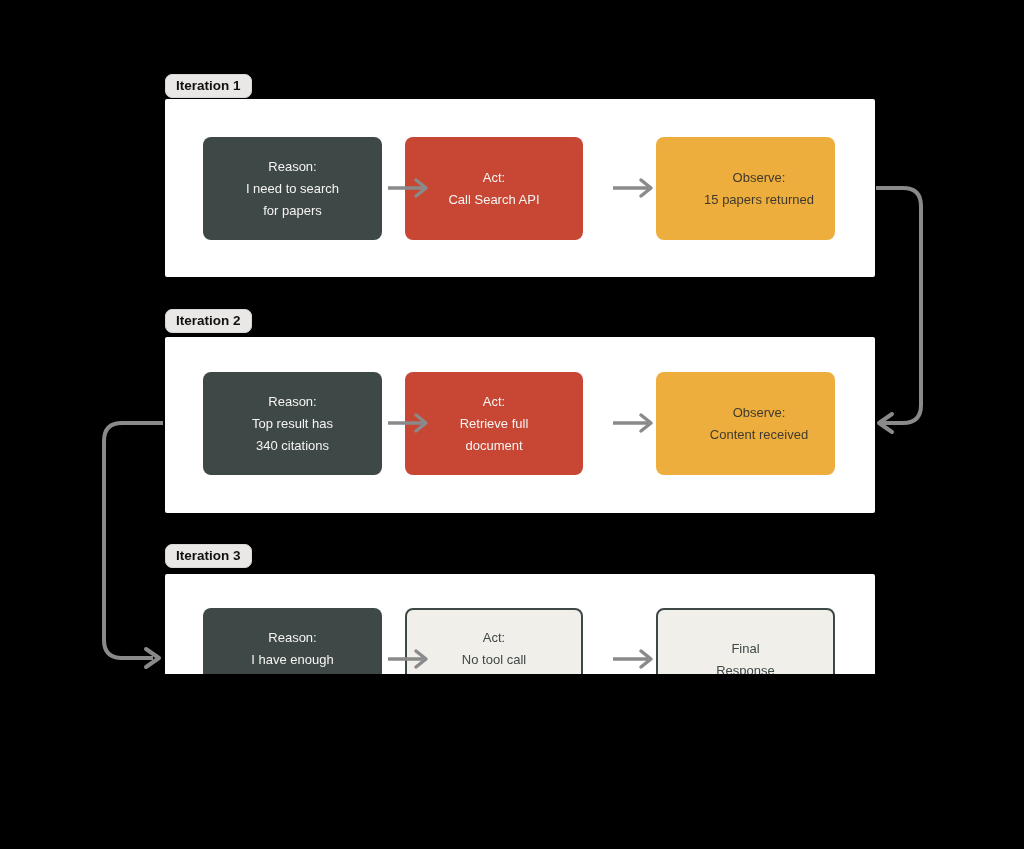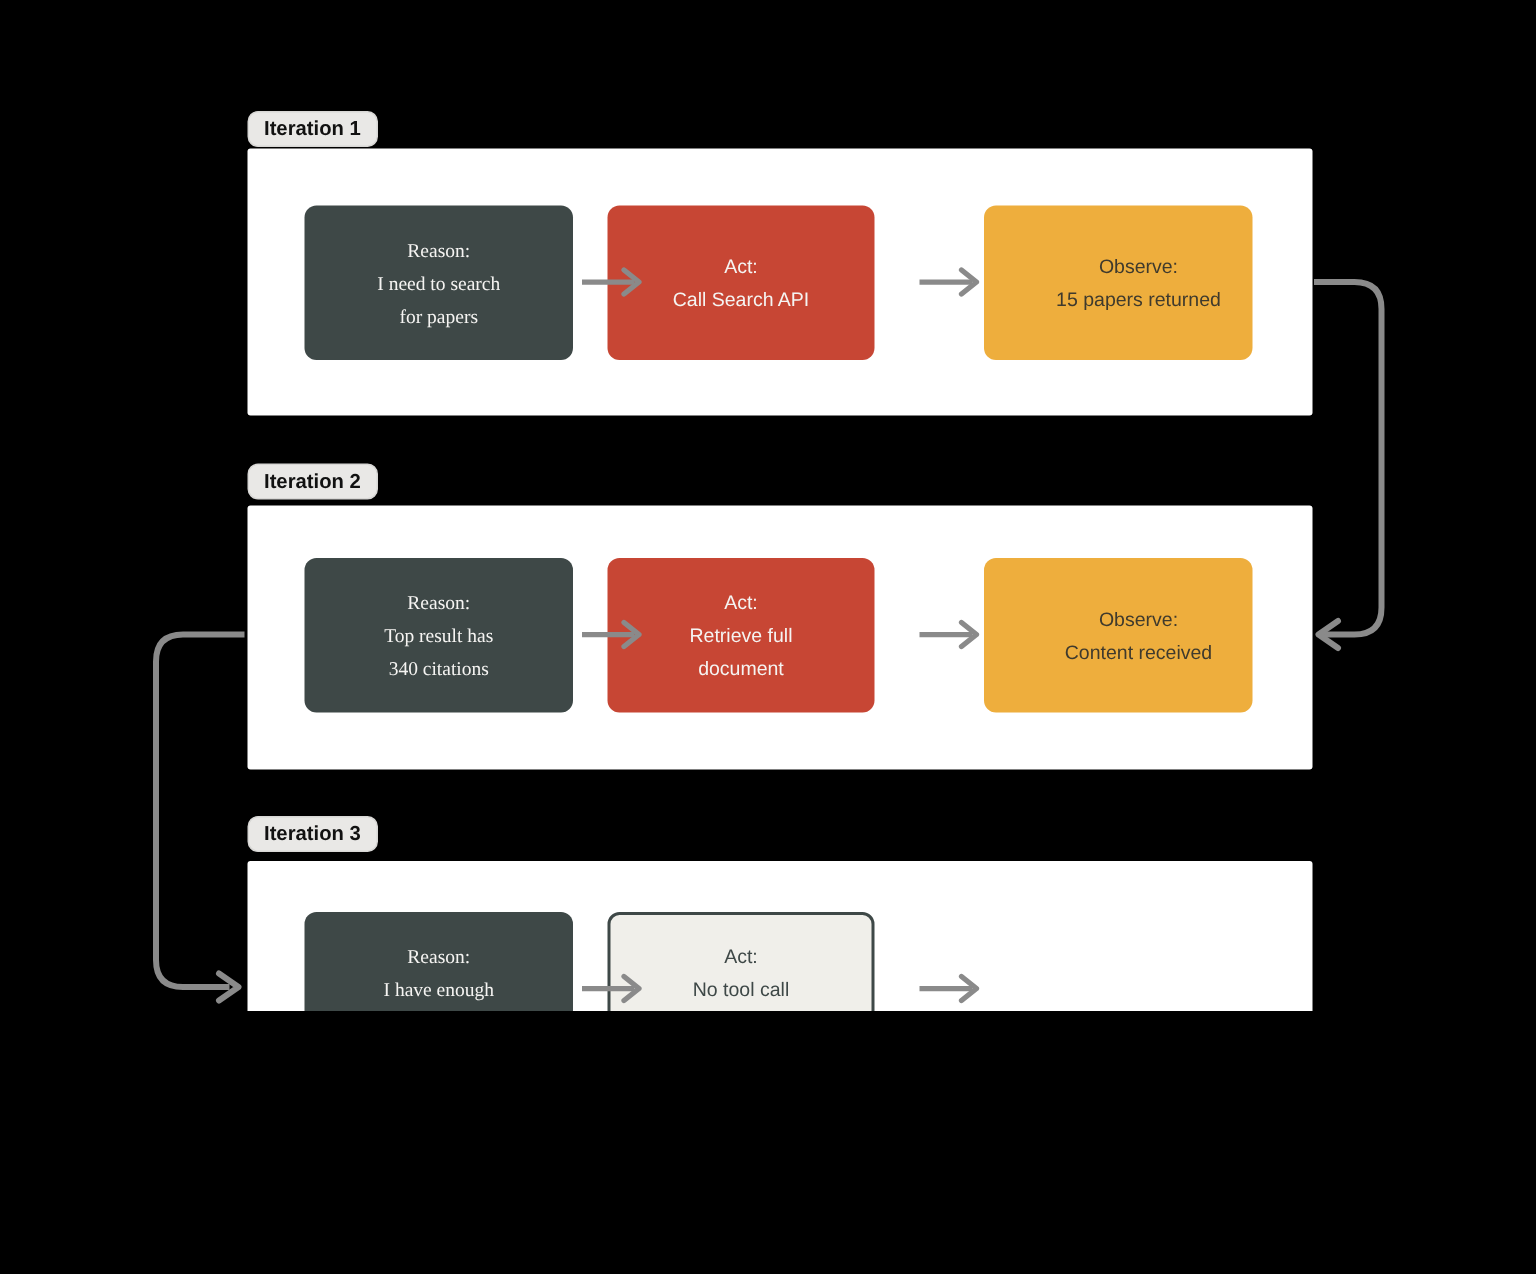--- a/index.html
+++ b/index.html
@@ -58,21 +58,21 @@
     border-radius:8px;
     display:flex;align-items:center;justify-content:center;
     text-align:center;
     font-size:13px;
     line-height:22px;
     white-space:pre-line;
   }
   .row1{top:137px;}
   .row2{top:372px;}
   .row3{top:608px;}
-  .col-reason{left:203px;font-family:Liberation Serif, serif;}
+  .col-reason{left:203px;}
   .col-act{left:405px;width:178px;}
   .col-observe{left:656px;}
   .box.dark{background:var(--reason-fill);color:var(--text-light);}
   .box.red{background:var(--act-fill);color:var(--text-light);}
   .box.amber{background:var(--observe-fill);color:var(--text-amber);padding-left:27px;}
   .box.outline{
     background:var(--final-fill);
     border:2.5px solid var(--outline);
     color:var(--text-dark);
   }
@@ -116,20 +116,22 @@
 Content received</div>
 
   <div class="pill l3">Iteration 3</div>
   <div class="panel p3"></div>
   <div class="box dark row3 col-reason">Reason:
 I have enough
 to summarise</div>
   <div class="box outline row3 col-act">Act:
 No tool call
 needed</div>
+  <div class="box outline row3 col-observe">Final
+Response</div>
 
   <svg class="wires" viewBox="0 0 1024 849" aria-hidden="true">
 
     <g class="mini">
       <line x1="388" y1="188" x2="423" y2="188"></line>
       <polyline class="head" points="416,180 426,188 416,196"></polyline>
     </g>
     <g class="mini">
       <line x1="613" y1="188" x2="648" y2="188"></line>
       <polyline class="head" points="641,180 651,188 641,196"></polyline>

